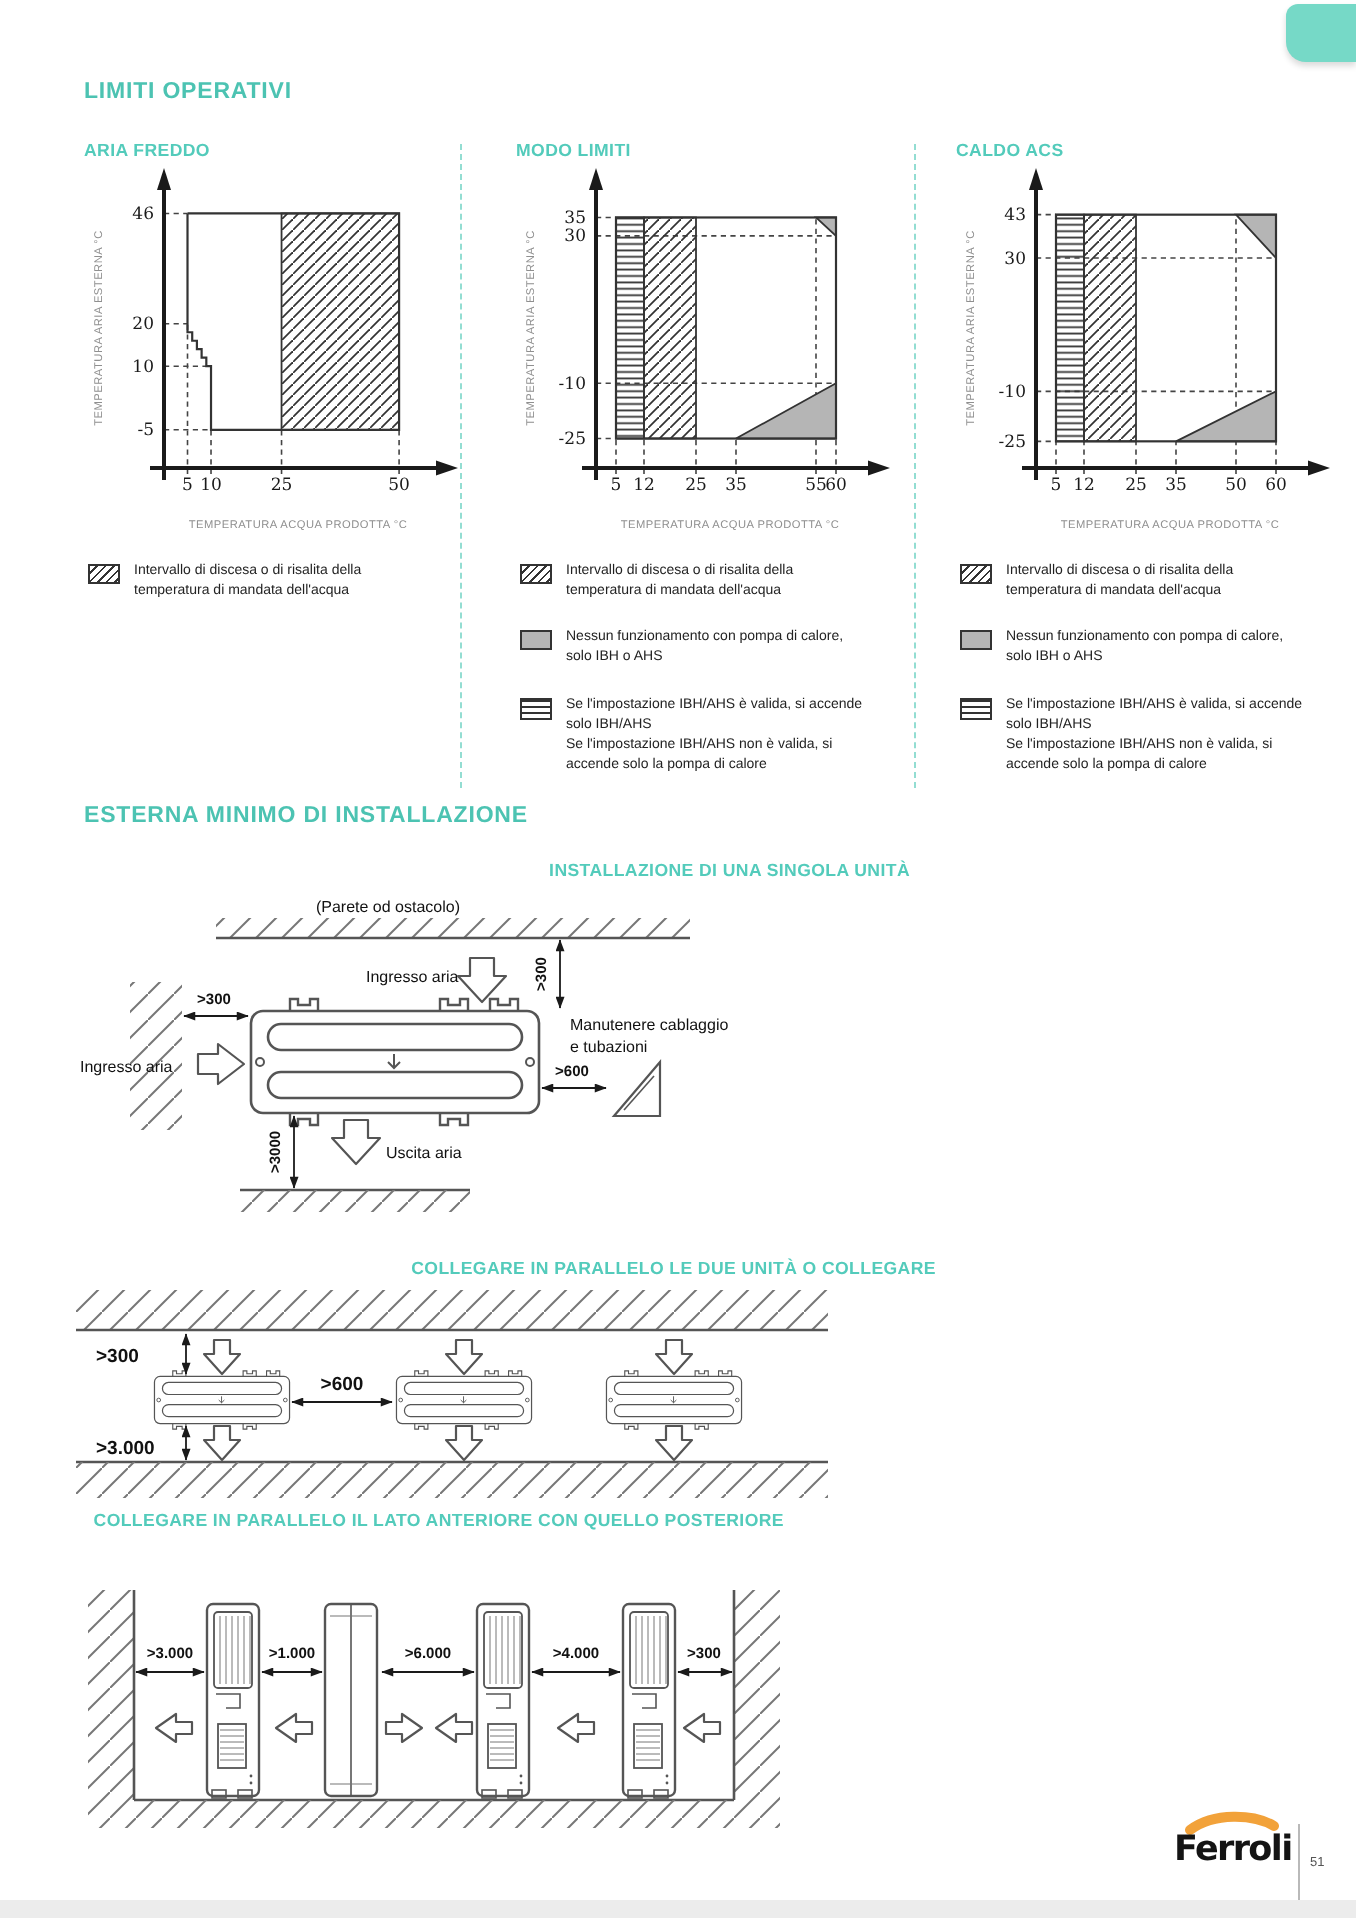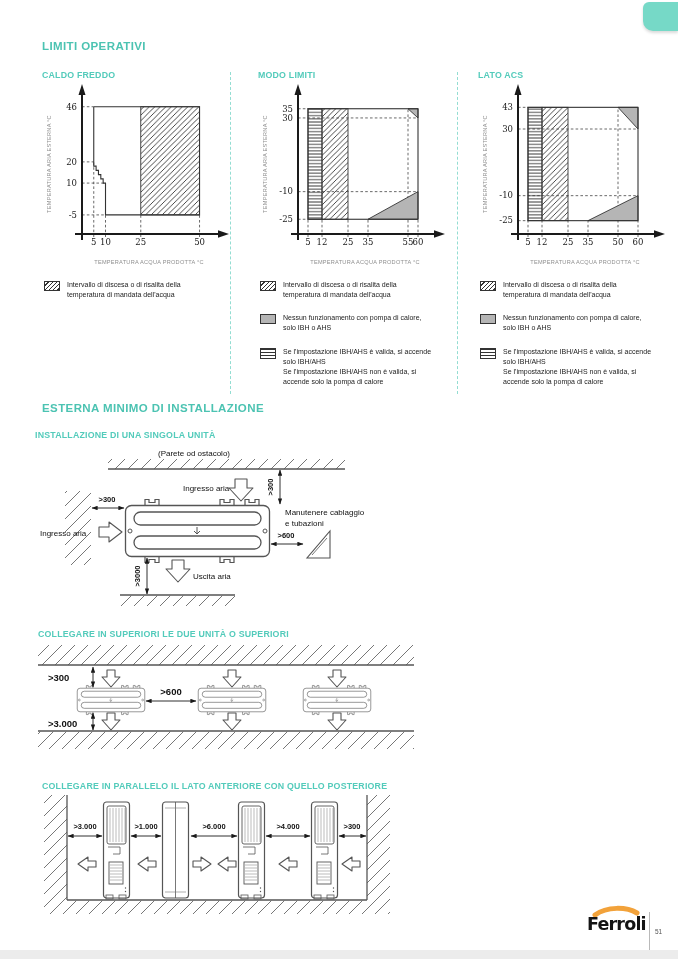--- a/index.html
+++ b/index.html
@@ -1,24 +1,24 @@
 <!DOCTYPE html>
 <html><head>
 <meta charset="utf-8">
 <style>
   html,body{margin:0;padding:0;background:#fff;}
   .page{position:relative;width:678px;height:959px;background:#fff;overflow:hidden;
         font-family:"Liberation Sans",sans-serif;}
   .h1{position:absolute;font-weight:bold;font-size:11.5px;color:#4cc3b2;letter-spacing:.4px}
   #h-limiti{left:42px;top:40px}
   #h-spazio{left:42px;top:402px}
-  .sub{position:absolute;font-weight:bold;font-size:8.8px;color:#53cbbb;text-align:left;letter-spacing:.2px}
+  .sub{position:absolute;font-weight:bold;font-size:8.8px;color:#53cbbb;text-align:right;letter-spacing:.2px}
   #sub1{left:35px;top:430px;width:420px}
   #sub2{left:38px;top:629px;width:430px}
-  #sub3{left:42px;top:781px;width:350px}
+  #sub3{left:42px;top:755px;width:350px}
   .col{position:absolute;top:70px;width:196px}
   #col1{left:42px}#col2{left:258px}#col3{left:478px}
   .ctitle{font-weight:bold;font-size:8.8px;color:#53cbbb;margin:0 0 2px 0;letter-spacing:.2px}
   .sep{position:absolute;top:72px;height:322px;border-left:1px dashed #93ddd2}
   #sep1{left:230px}#sep2{left:457px}
   .legend{margin-top:8px;padding-left:2px}
   .litem{display:flex;margin-bottom:13px}
   .sw{width:16px;height:10px;border:1px solid #333;flex:none;margin-right:7px;margin-top:1px;box-sizing:border-box}
   .sw-diag{background:repeating-linear-gradient(135deg,#fff 0 2px,#333 2px 3px)}
   .sw-gray{background:#b5b5b5}
@@ -90,21 +90,21 @@
 
 <div class="page">
   <div id="tab"></div>
 
   <div class="h1" id="h-limiti">LIMITI OPERATIVI</div>
 
   <div class="sep" id="sep1"></div>
   <div class="sep" id="sep2"></div>
 
   <div class="col" id="col1">
-    <div class="ctitle">CALDO FREDDO</div>
+    <div class="ctitle">ARIA FREDDO</div>
     <div><svg width="190" height="186" viewBox="0 0 190 186">
           <defs>
             <pattern id="pd0" width="5.5" height="5.5" patternUnits="userSpaceOnUse">
               <path d="M-1,6.5 L6.5,-1" stroke="#333" stroke-width="0.9"></path>
             </pattern>
             <pattern id="ph0" width="6" height="3.2" patternUnits="userSpaceOnUse">
               <path d="M0,1.6 H6" stroke="#333" stroke-width="0.9"></path>
             </pattern>
           </defs>
           <line x1="40" y1="24.727272727272727" x2="51.75438596491228" y2="24.727272727272727" class="dsh"></line>
@@ -207,21 +207,21 @@
           <div>Se l'impostazione IBH/AHS è valida, si accende</div>
             <div>solo IBH/AHS</div>
           <div>Se l'impostazione IBH/AHS non è valida, si</div>
             <div>accende solo la pompa di calore</div>
         </div>
       </div>
     </div>
   </div>
 
   <div class="col" id="col3">
-    <div class="ctitle">LATO ACS</div>
+    <div class="ctitle">CALDO ACS</div>
     <div><svg width="190" height="186" viewBox="0 0 190 186">
           <defs>
             <pattern id="pd2" width="5.5" height="5.5" patternUnits="userSpaceOnUse">
               <path d="M-1,6.5 L6.5,-1" stroke="#333" stroke-width="0.9"></path>
             </pattern>
             <pattern id="ph2" width="6" height="3.2" patternUnits="userSpaceOnUse">
               <path d="M0,1.6 H6" stroke="#333" stroke-width="0.9"></path>
             </pattern>
           </defs>
           <line x1="40" y1="25.333333333333332" x2="50" y2="25.333333333333332" class="dsh"></line>
@@ -313,21 +313,21 @@
     <text x="250" y="70" class="lbl">Manutenere cablaggio</text>
     <text x="250" y="81" class="lbl">e tubazioni</text>
     <line x1="112" y1="113" x2="112" y2="149" class="dim" marker-start="url(#arw1)" marker-end="url(#arw1)"></line>
     <text transform="translate(105,131) rotate(-90)" class="dimt" text-anchor="middle">&gt;3000</text>
     <path d="M137,115 h12 v9 h6 l-12,13 -12,-13 h6 z" class="barrow"></path>
     <text x="158" y="134" class="lbl">Uscita aria</text>
     <line x1="85" y1="150" x2="200" y2="150" class="lnt"></line>
     <rect x="85" y="150" width="115" height="11" fill="url(#wallp)"></rect>
   </svg>
 
-  <div class="sub" id="sub2">COLLEGARE IN SUPERIORI LE DUE UNITÀ O SUPERIORI</div>
+  <div class="sub" id="sub2">COLLEGARE IN PARALLELO LE DUE UNITÀ O COLLEGARE</div>
 
   <svg id="dg2" class="dg" width="380" height="118" viewBox="0 0 380 118">
     <defs>
       <marker id="arw2" viewBox="0 0 8 6" refX="7.5" refY="3" markerWidth="7" markerHeight="5" orient="auto-start-reverse">
         <path d="M0,0 L8,3 L0,6 z" fill="#1a1a1a"></path>
       </marker>
     </defs>
     <rect x="0" y="2" width="376" height="20" fill="url(#wallp)"></rect>
     <line x1="0" y1="22" x2="376" y2="22" class="lnt"></line>
     <line x1="0" y1="88" x2="376" y2="88" class="lnt"></line>

